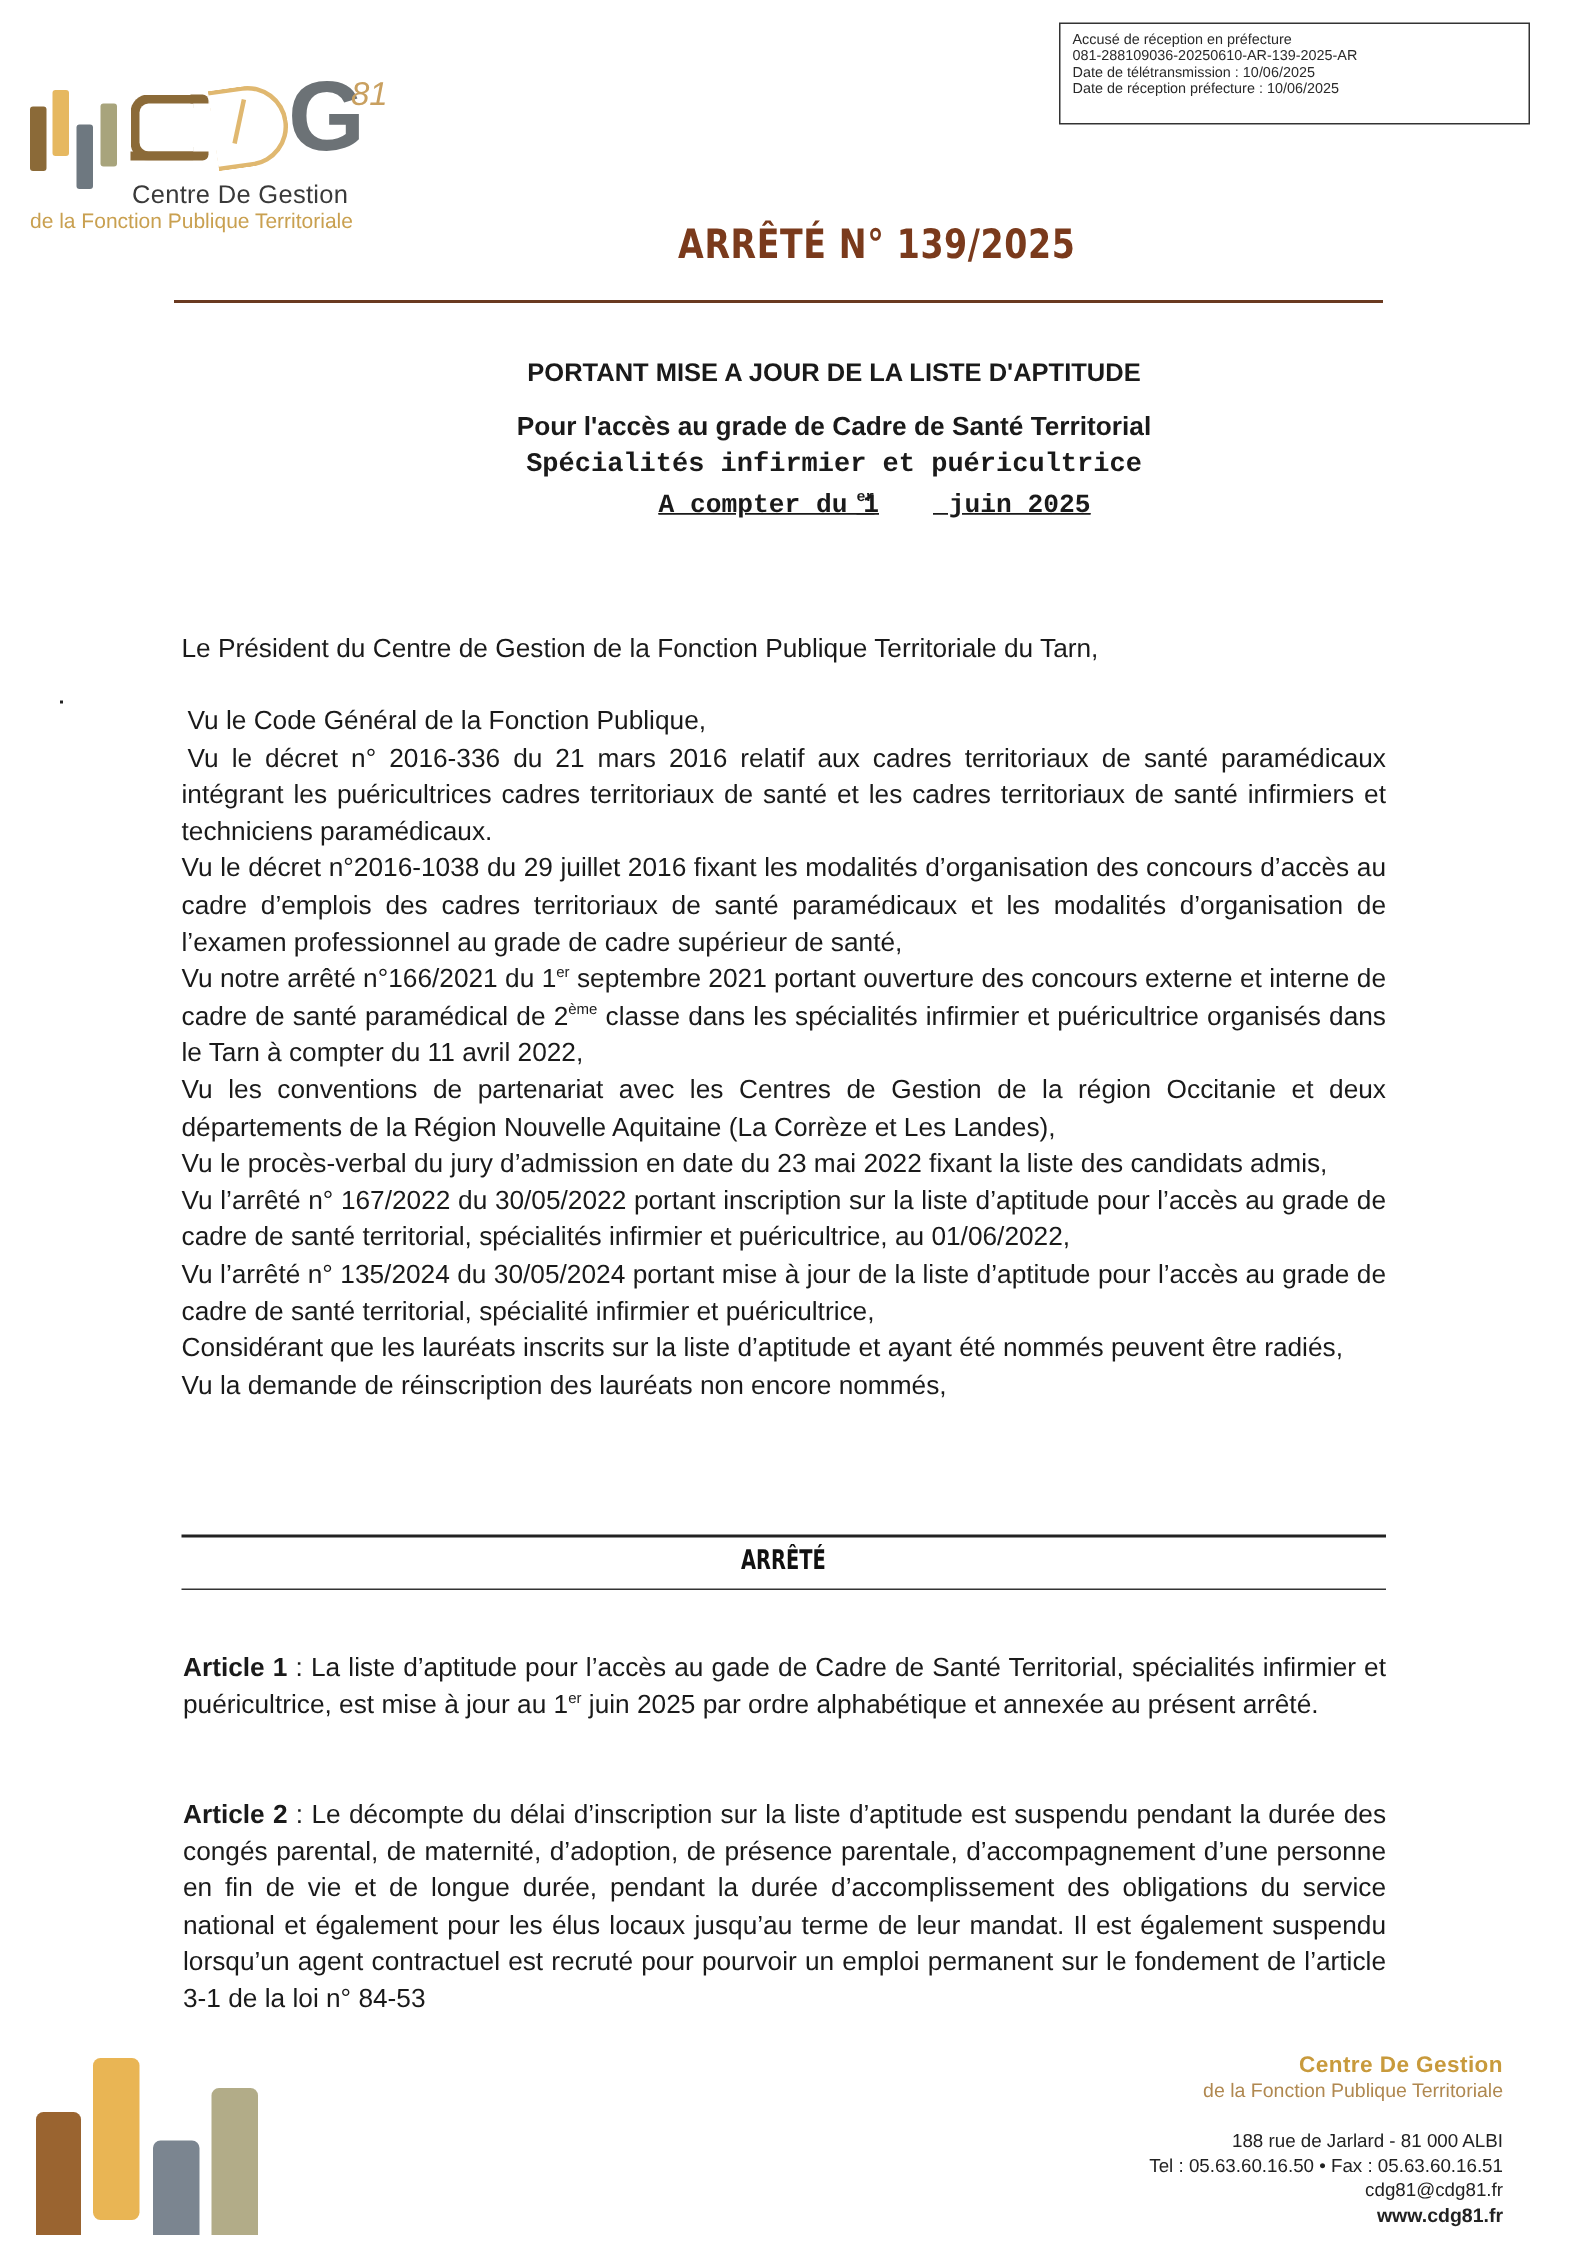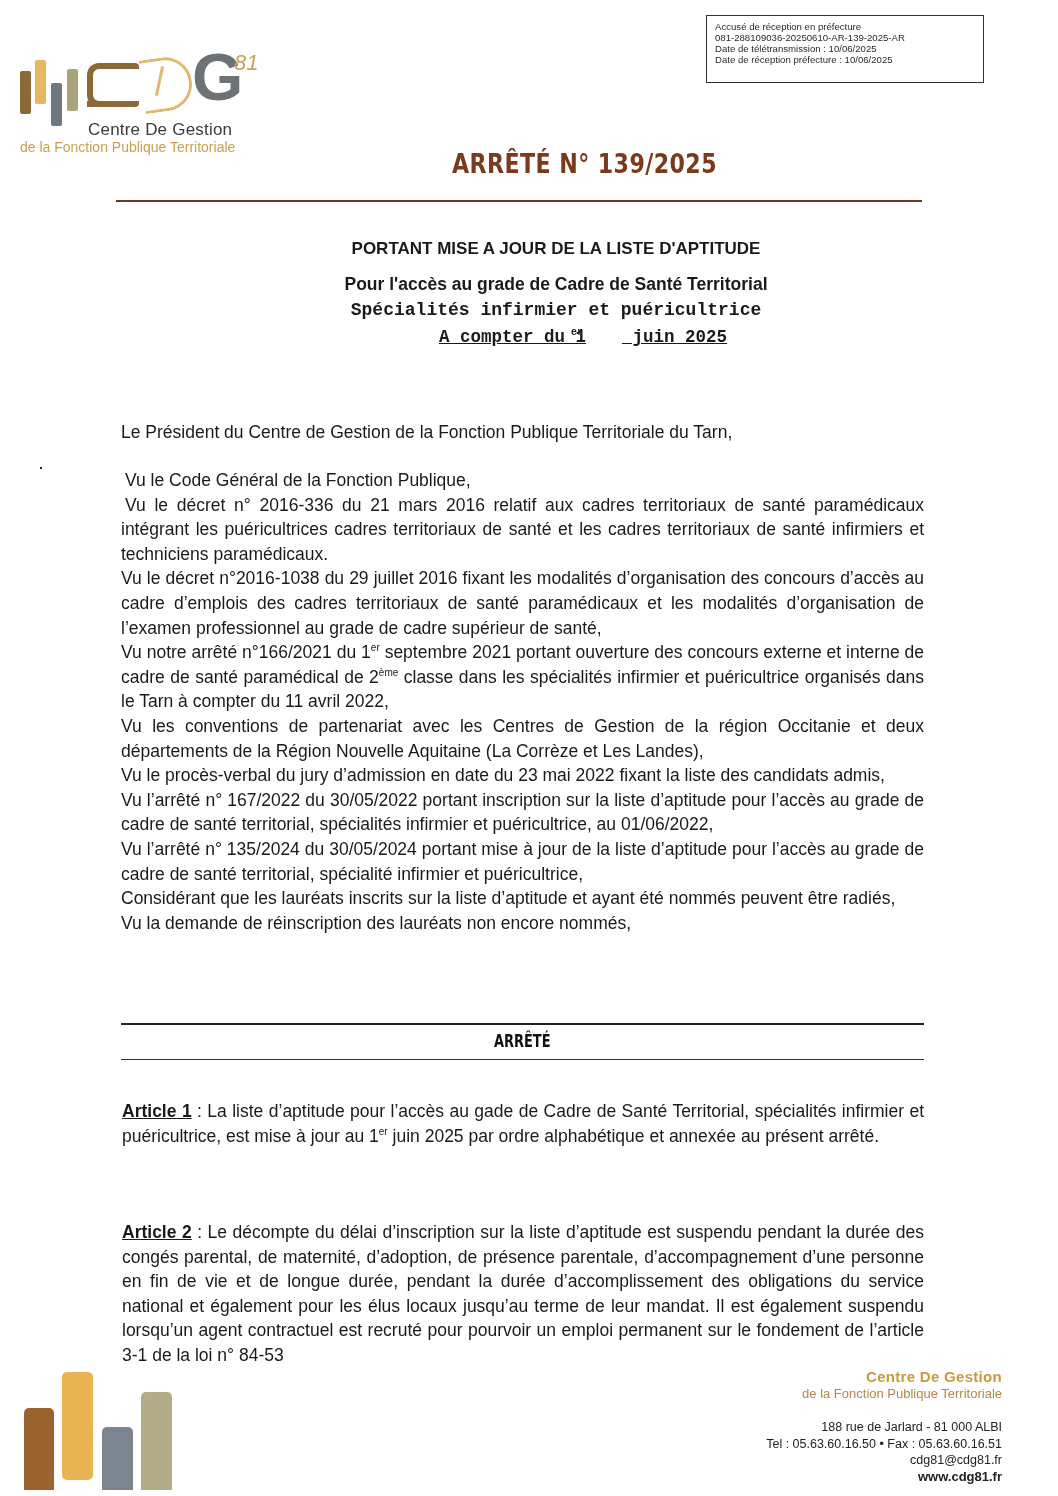--- a/index.html
+++ b/index.html
@@ -1,20 +1,20 @@
 <!DOCTYPE html>
 <html><head>
 <meta charset="utf-8">
 <style>
   html, body { margin: 0; padding: 0; background: #ffffff; }
   body { width: 1058px; height: 1496px; position: relative; overflow: hidden;
          font-family: "Liberation Sans", sans-serif; color: #1a1a1a; }
 
   
-  .stamp { position: absolute; left: 706px; top: 15px; width: 278px; height: 68px;
+  .stamp { position: absolute; left: 706px; top: 15px; width: 314px; height: 68px;
            border: 1.5px solid #333; box-sizing: border-box; padding: 5px 8px;
            font-size: 9.6px; line-height: 11px; color: #2a2a2a; }
   .stamp div { white-space: nowrap; }
 
   
   .logo { position: absolute; left: 18px; top: 48px; width: 260px; height: 110px; }
   .logo .bar { position: absolute; border-radius: 2px; }
   .logo .b1 { left: 2px; top: 23px; width: 11px; height: 43px; background: #8b6a38; }
   .logo .b2 { left: 17px; top: 12px; width: 11px; height: 44px; background: #e6b860; }
   .logo .b3 { left: 33px; top: 35px; width: 11px; height: 43px; background: #6e7880; }
@@ -54,23 +54,23 @@
   .visas { top: 468px; }
   .visas p { margin: 0; text-align: justify; }
   .visas p.indent { text-indent: 4px; }
 
   .arrete-band { position: absolute; left: 121px; top: 1023px; width: 803px; height: 34px;
                  border-top: 2px solid #222; border-bottom: 1.5px solid #333; text-align: center; }
   .arrete-band span { display: inline-block; margin-top: 5px; font-family: "DejaVu Sans", sans-serif; font-weight: bold; font-size: 18px;
                       color: #111; transform: scaleX(0.72); }
 
   .article { position: absolute; left: 122px; width: 802px; font-size: 17.5px; line-height: 24.6px; text-align: justify; }
-  .article .art-label { font-weight: bold; text-decoration: underline; }
+  .article .art-label { font-weight: bold; }
   .art1 { top: 1099px; }
-  .art2 { top: 1197px; margin-top: 23px; }
+  .art2 { top: 1197px; }
 
   
   .foot-bars { position: absolute; left: 24px; top: 1370px; width: 140px; height: 120px; }
   .foot-bars .fb { position: absolute; border-radius: 5px 5px 0 0; }
   .fb1 { left: 0; top: 38px; width: 30px; height: 82px; background: #9a6430; }
   .fb2 { left: 38px; top: 2px; width: 31px; height: 108px; background: #e9b554; border-radius: 5px !important; }
   .fb3 { left: 78px; top: 57px; width: 31px; height: 63px; background: #7b8590; }
   .fb4 { left: 117px; top: 22px; width: 31px; height: 98px; background: #b2ac88; }
 
   .foot-org { position: absolute; right: 56px; top: 1368px; text-align: right; }

